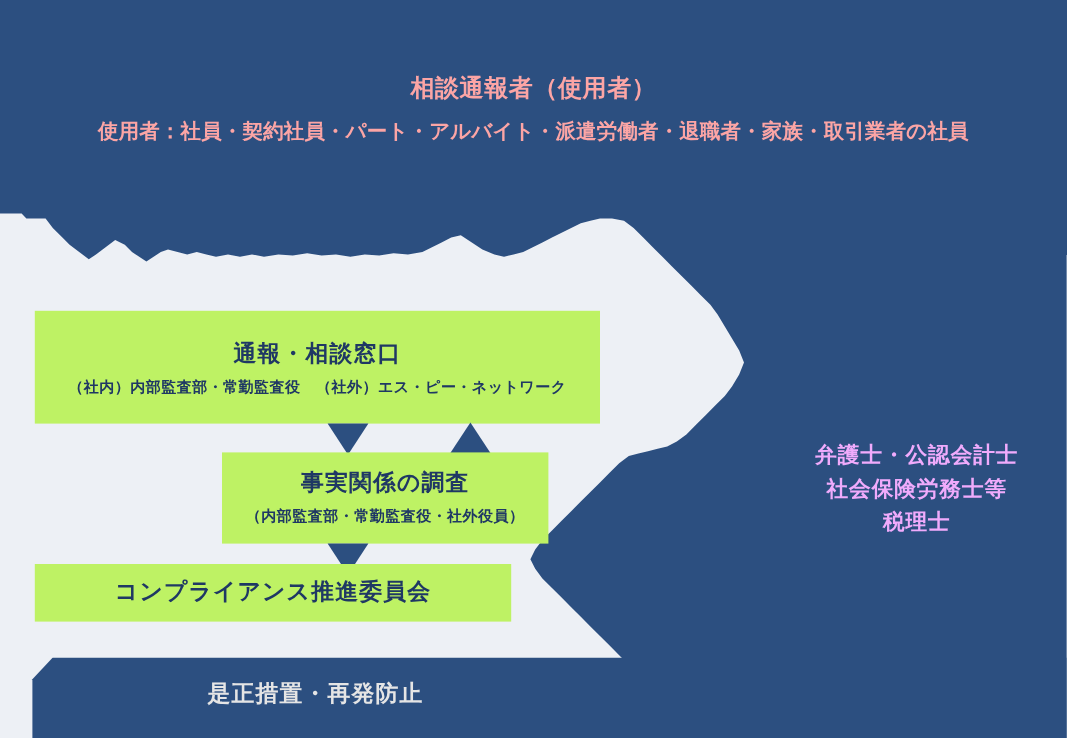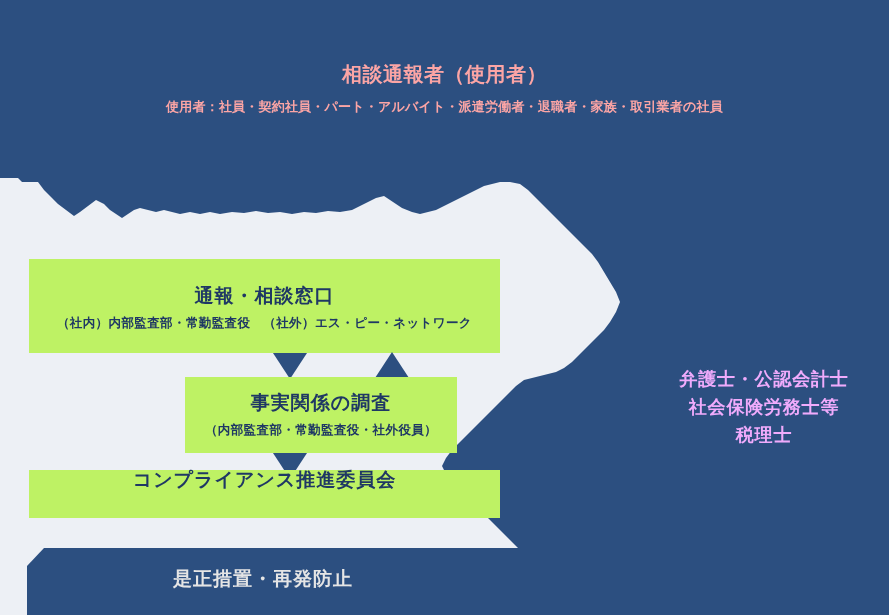--- a/index.html
+++ b/index.html
@@ -38,21 +38,21 @@
   }
   .header-title {
     font-size: 20px;
     font-weight: bold;
     letter-spacing: 0.5px;
     line-height: 1.2;
     margin: 0;
     padding-top: 62px;
   }
   .header-subtitle {
-    font-size: 13px;
+    font-size: 17px;
     font-weight: bold;
     letter-spacing: 0.2px;
     line-height: 1.3;
     margin: 0;
     padding-top: 13px;
   }
 
   
   .box {
     position: absolute;
@@ -87,24 +87,23 @@
   #box-investigation {
     left: 185px;
     top: 377px;
     width: 272px;
     height: 76px;
     padding-top: 14px;
   }
   #box-committee {
     left: 29px;
     top: 470px;
-    width: 471px;
+    width: 397px;
     height: 48px;
-    padding-top: 0;
-    font-family: Liberation Mono, monospace;
+    padding-top: 12px;
   }
 
   
   .arrow {
     position: absolute;
     width: 0;
     height: 0;
   }
   .arrow-down {
     border-left: 17px solid transparent;

